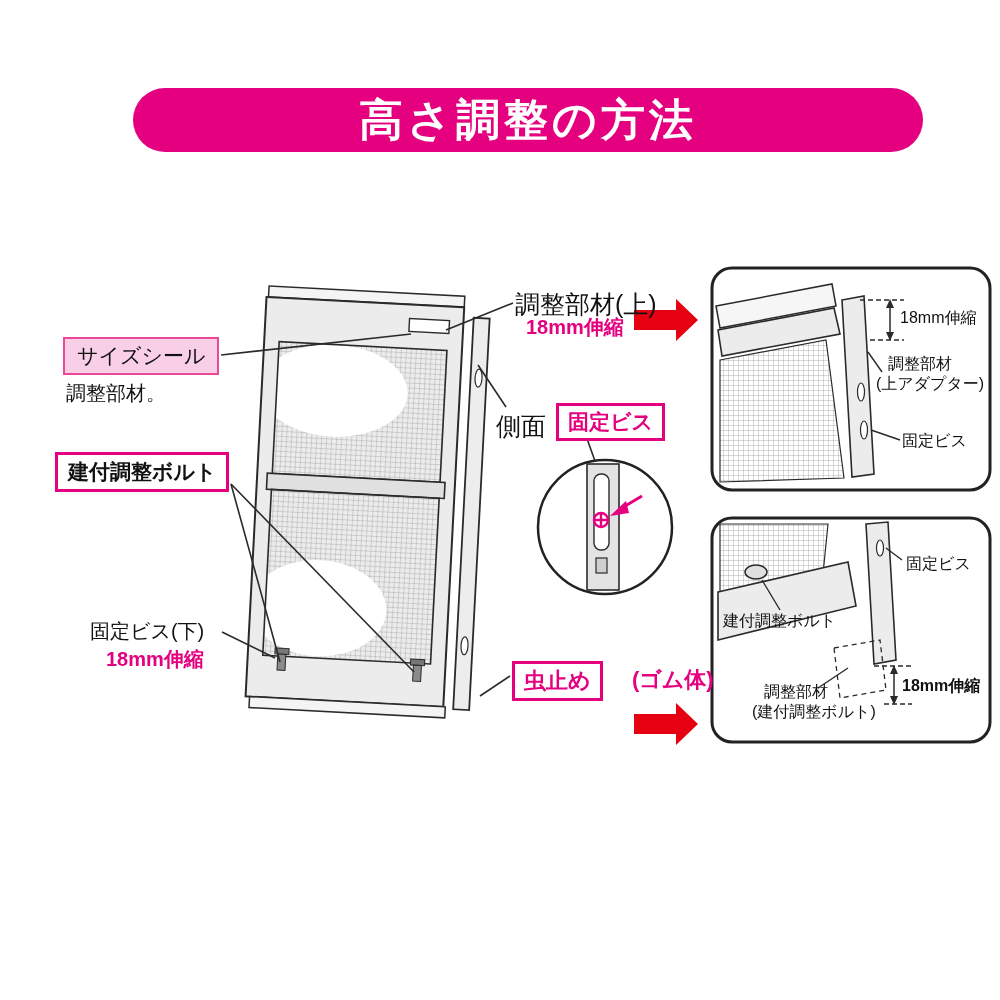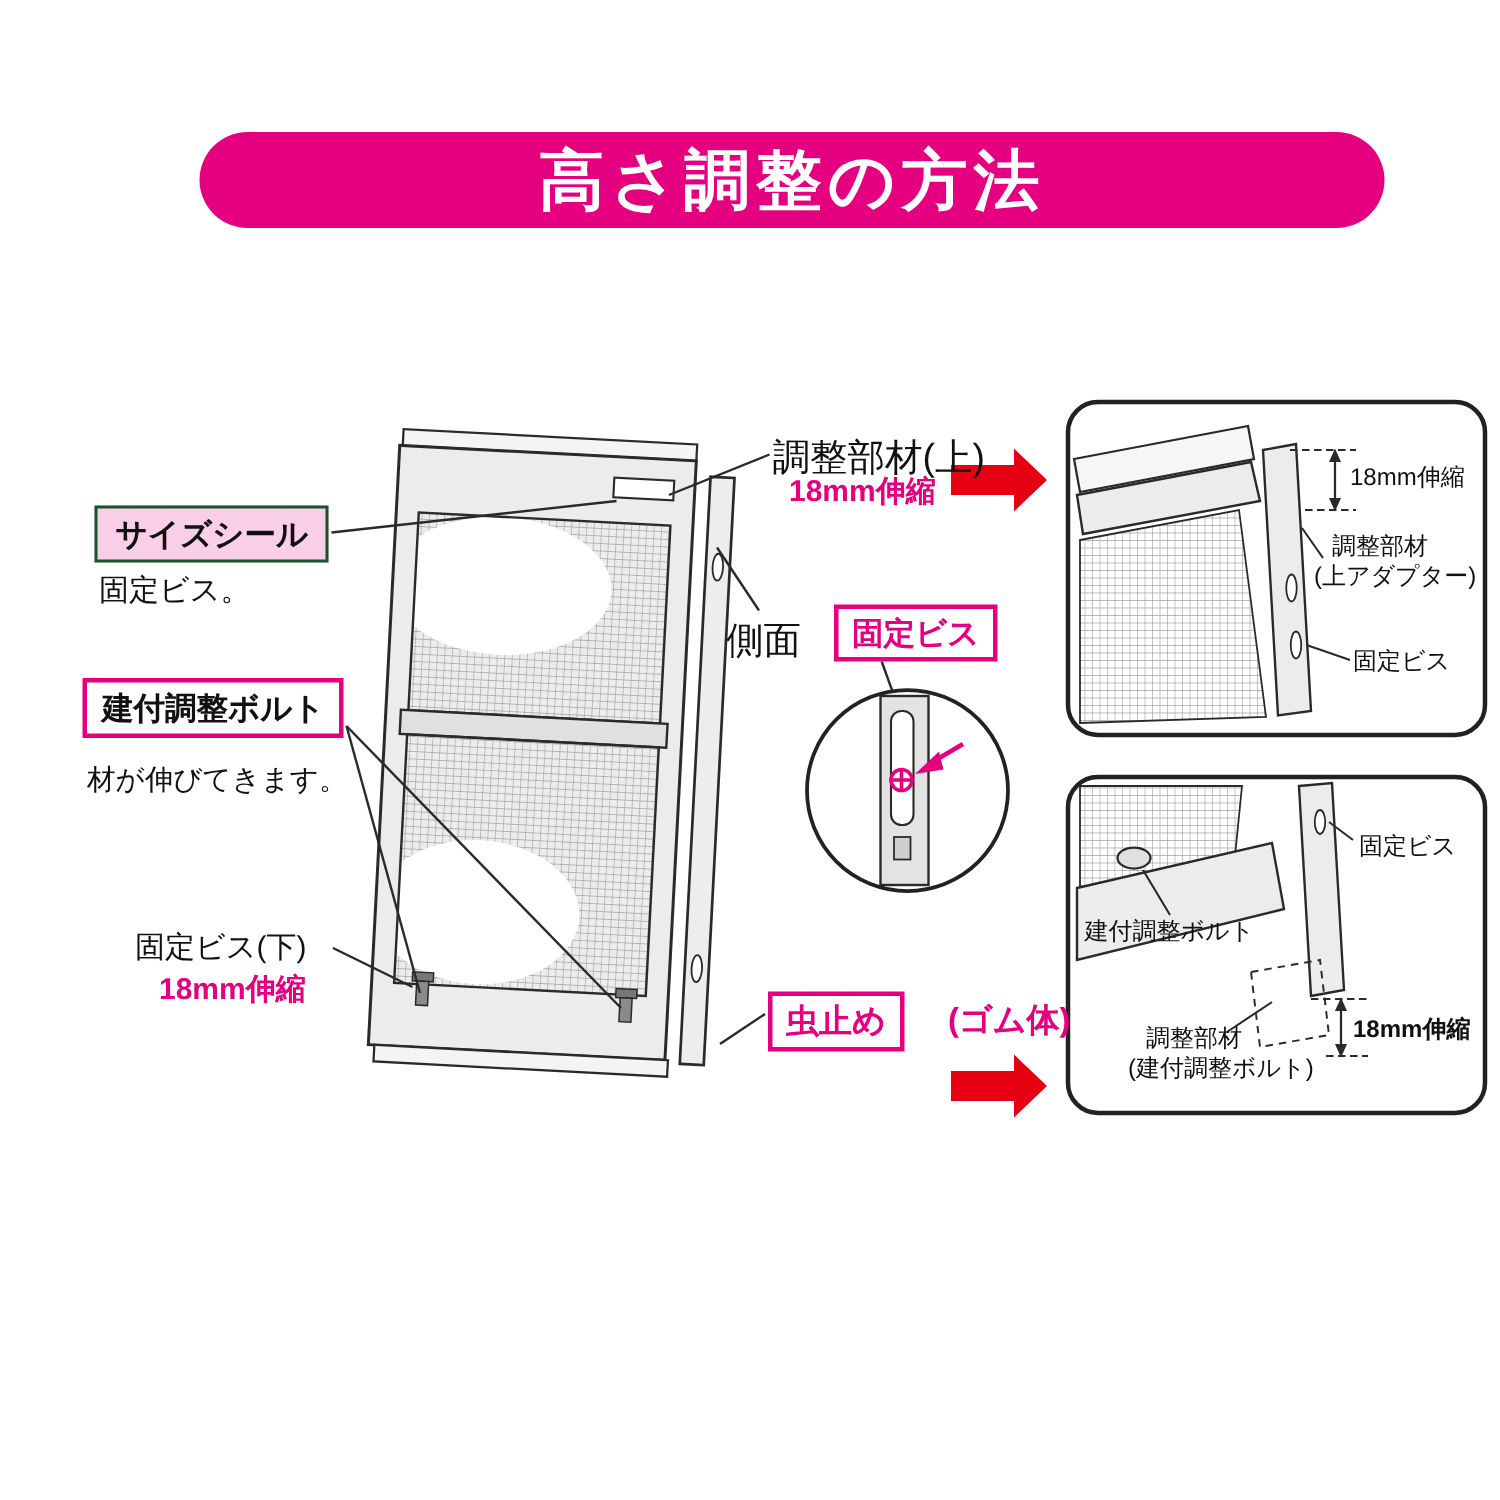--- a/index.html
+++ b/index.html
@@ -3,21 +3,21 @@
 <meta charset="utf-8">
 <style>
   html,body{margin:0;padding:0;background:#fff;}
   #canvas{position:relative;width:1000px;height:1000px;background:#fff;overflow:hidden;
           font-family:"Liberation Sans","DejaVu Sans",sans-serif;color:#111;margin-left:28px;}
   #art{position:absolute;left:0;top:0;z-index:1;}
   .lbl{position:absolute;z-index:2;white-space:nowrap;}
   .banner{position:absolute;left:105px;top:88px;width:790px;height:64px;z-index:2;
           background:#e4007f;border-radius:32px;display:flex;align-items:center;justify-content:center;}
   .banner span{color:#fff;font-size:44px;font-weight:bold;letter-spacing:4px;}
-  .pinkbox{background:#f8cfe6;border:2px solid #14532d;padding:3px 12px;font-size:21px;font-weight:bold;}
+  .pinkbox{background:#f8cfe6;border:2px solid #ec4899;padding:3px 12px;font-size:21px;font-weight:normal;}
   .magbox{background:#fff;border:3px solid #e4007f;padding:3px 10px;font-size:21px;font-weight:bold;}
   .magboxm{background:#fff;border:3px solid #e4007f;padding:2px 9px;font-size:21px;font-weight:bold;color:#e4007f;}
   .plain20{font-size:20px;}
   .plain21{font-size:25px;}
   .mag{color:#e4007f;font-weight:600;}
   .small{font-size:16px;}
   .note{font-size:19px;line-height:1.5;}
 </style>
 </head>
 <body>
@@ -143,31 +143,30 @@
         <path d="M874 560 L858 548 M752 610 L734 580 M790 688 L820 668" stroke="#2a2a2a" stroke-width="1.4" fill="none"></path>
       </g>
     </g>
   </svg>
 
   <div class="banner">
     <span>高さ調整の方法</span>
   </div>
 
   <div class="lbl pinkbox" style="left:35px;top:337px;">サイズシール</div>
-  <div class="lbl plain20" style="left:38px;top:380px;">固定ビス。</div>
+  <div class="lbl plain20" style="left:38px;top:380px;">調整部材。</div>
   <div class="lbl magbox" style="left:27px;top:452px;">建付調整ボルト</div>
   <div class="lbl note" style="left:30px;top:507px;">
-    <div>材が伸びてきます。</div>
   </div>
   <div class="lbl plain20" style="left:62px;top:618px;">固定ビス(下)</div>
   <div class="lbl plain20 mag" style="left:78px;top:646px;">18mm伸縮</div>
 
   <div class="lbl plain21" style="left:487px;top:288px;">調整部材(上)</div>
   <div class="lbl plain20 mag" style="left:498px;top:314px;">18mm伸縮</div>
-  <div class="lbl plain21" style="left:456px;top:410px;">側面</div>
+  <div class="lbl plain21" style="left:468px;top:410px;">側面</div>
   <div class="lbl magboxm" style="left:528px;top:403px;">固定ビス</div>
   <div class="lbl magboxm" style="left:484px;top:661px;font-size:22px;">虫止め</div>
   <div class="lbl mag" style="left:576px;top:665px;font-size:22px;font-weight:bold;padding-left:28px;">(ゴム体)</div>
 
   <div class="lbl small" style="left:872px;top:308px;">18mm伸縮</div>
   <div class="lbl small" style="left:860px;top:354px;">調整部材</div>
   <div class="lbl small" style="left:848px;top:374px;text-align:right;">(上アダプター)</div>
   <div class="lbl small" style="left:874px;top:431px;">固定ビス</div>
 
   <div class="lbl small" style="left:878px;top:554px;">固定ビス</div>

